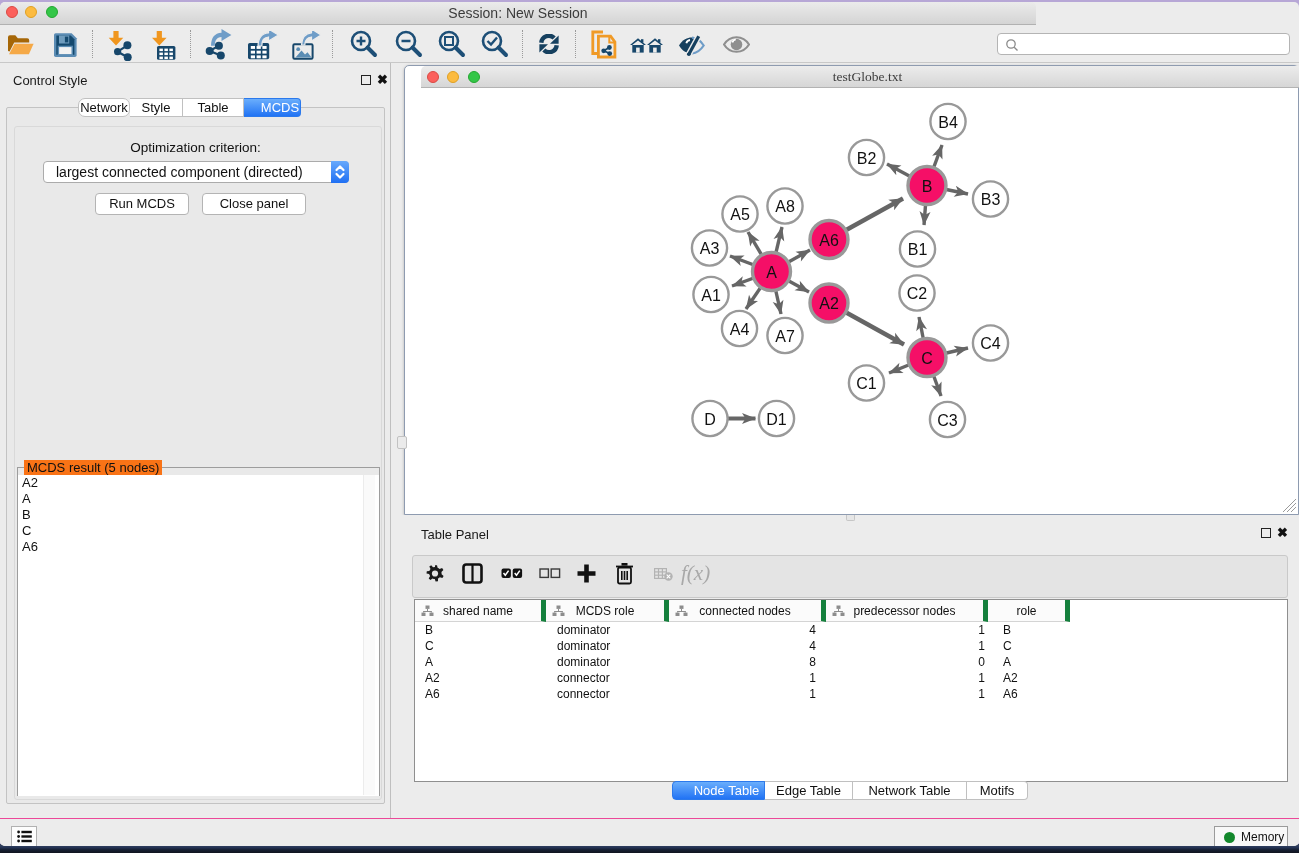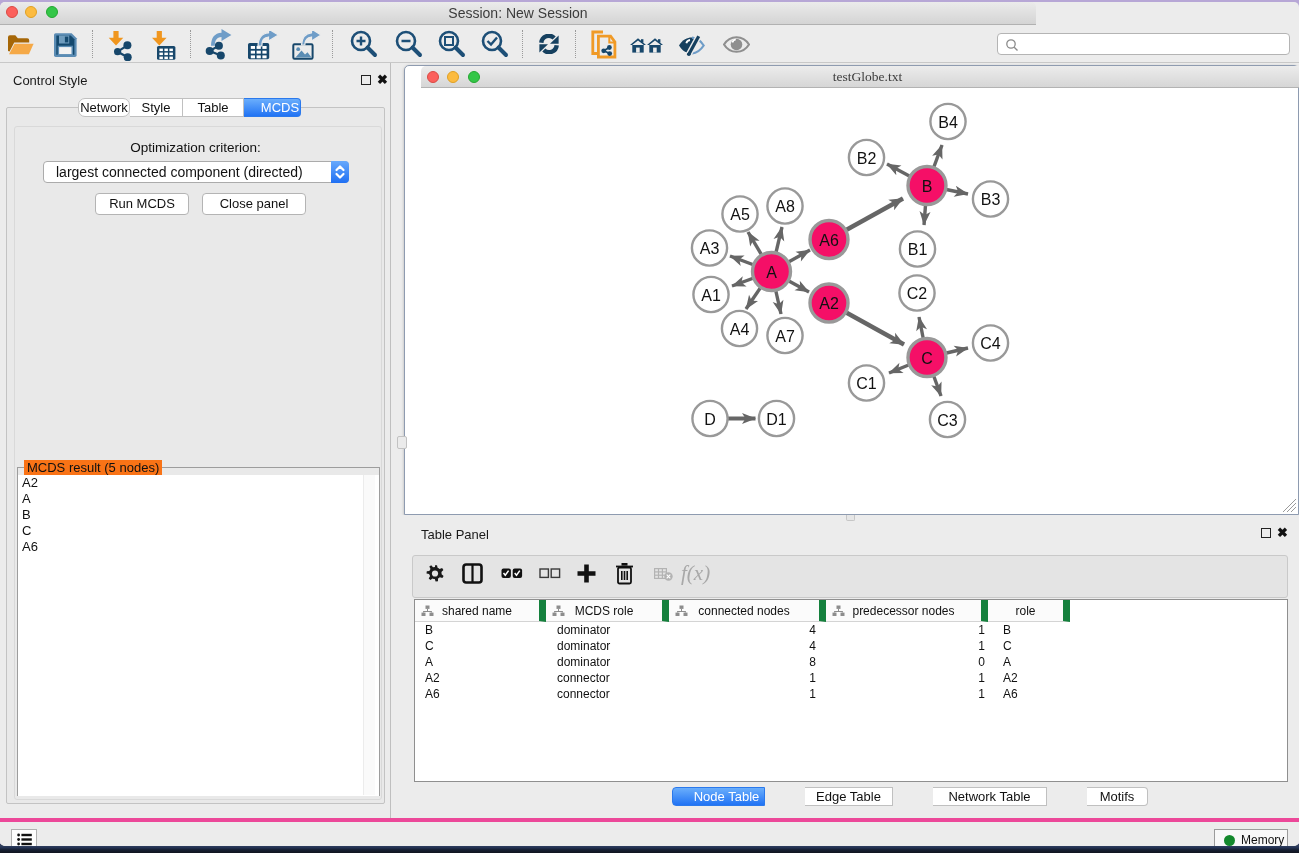--- a/index.html
+++ b/index.html
@@ -56,29 +56,29 @@
   border:1px solid #8e9bb0; border-radius:5px 5px 0 0; box-shadow:0 1px 3px rgba(0,0,0,0.25); }
 #nettitle { left:16px; top:0; width:893px; height:22px; background:linear-gradient(#ececec,#d6d6d6);
   border-bottom:1px solid #b3b3b3; border-radius:5px 5px 0 0;font-family:Liberation Serif, serif; }
 #nettitle .title { width:100%; text-align:center; font-size:13.5px; color:#3c3c3c; line-height:22px; }
 .tl2 { border-radius:50%; width:12px; height:12px; top:5px; }
 
 #tpanel { left:392px; top:513px; width:907px; height:303px; background:#ececec; }
 #tpanel .hdr { left:29px; top:12px; font-size:13px; color:#1a1a1a; }
 #ttoolbar { left:20px; top:40px; width:876px; height:43px; background:#e4e4e4; border:1px solid #c9c9c9; border-radius:3px; }
 #ttable { left:22px; top:84px; width:874px; height:183px; background:#fff; border:1px solid #8f8f8f; }
-.th { top:0; height:22px; border-right:7px solid #15803d; background:#fbfbfb; border-bottom:1px solid #d4d4d4; }
+.th { top:0; height:22px; border-right:5px solid #15803d; background:#fbfbfb; border-bottom:1px solid #d4d4d4; }
 .th .lbl { width:100%; text-align:center; font-size:12px; color:#111; line-height:22px; }
 .th .hico { left:6px; top:5px; }
 .tr { height:16px; font-size:12px; color:#111; }
 .td { top:0; height:16px; line-height:16px; }
 
-#btabs { left:280px; top:272px; height:20px; display:flex;gap:40px; }
-
-#statusbar { left:0; top:816px; width:1299px; height:28px; background:#ececec; border-top:4px solid #ec4899; }
+#btabs { left:280px; top:266px; height:20px; display:flex; }
+
+#statusbar { left:0; top:816px; width:1299px; height:28px; background:#ececec; border-top:1px solid #ec4899; }
 #listbtn { left:11px; top:7px; width:26px; height:21px; background:#fdfdfd; border:1px solid #b1b1b1; }
 #membtn { left:1214px; top:7px; width:74px; height:22px; background:#f8f8f8; border:1px solid #9b9b9b; font-size:12px; color:#111; }
 #membtn .dot { left:9px; top:5px; width:11px; height:11px; border-radius:50%; background:#13882c; }
 #membtn .mtxt { left:26px; top:3px; }
 </style>
 </head>
 <body>
 <div id="desktop-bottom" class="abs"></div>
 <div id="mainwin" class="abs">
   <div id="titlebar" class="abs">

